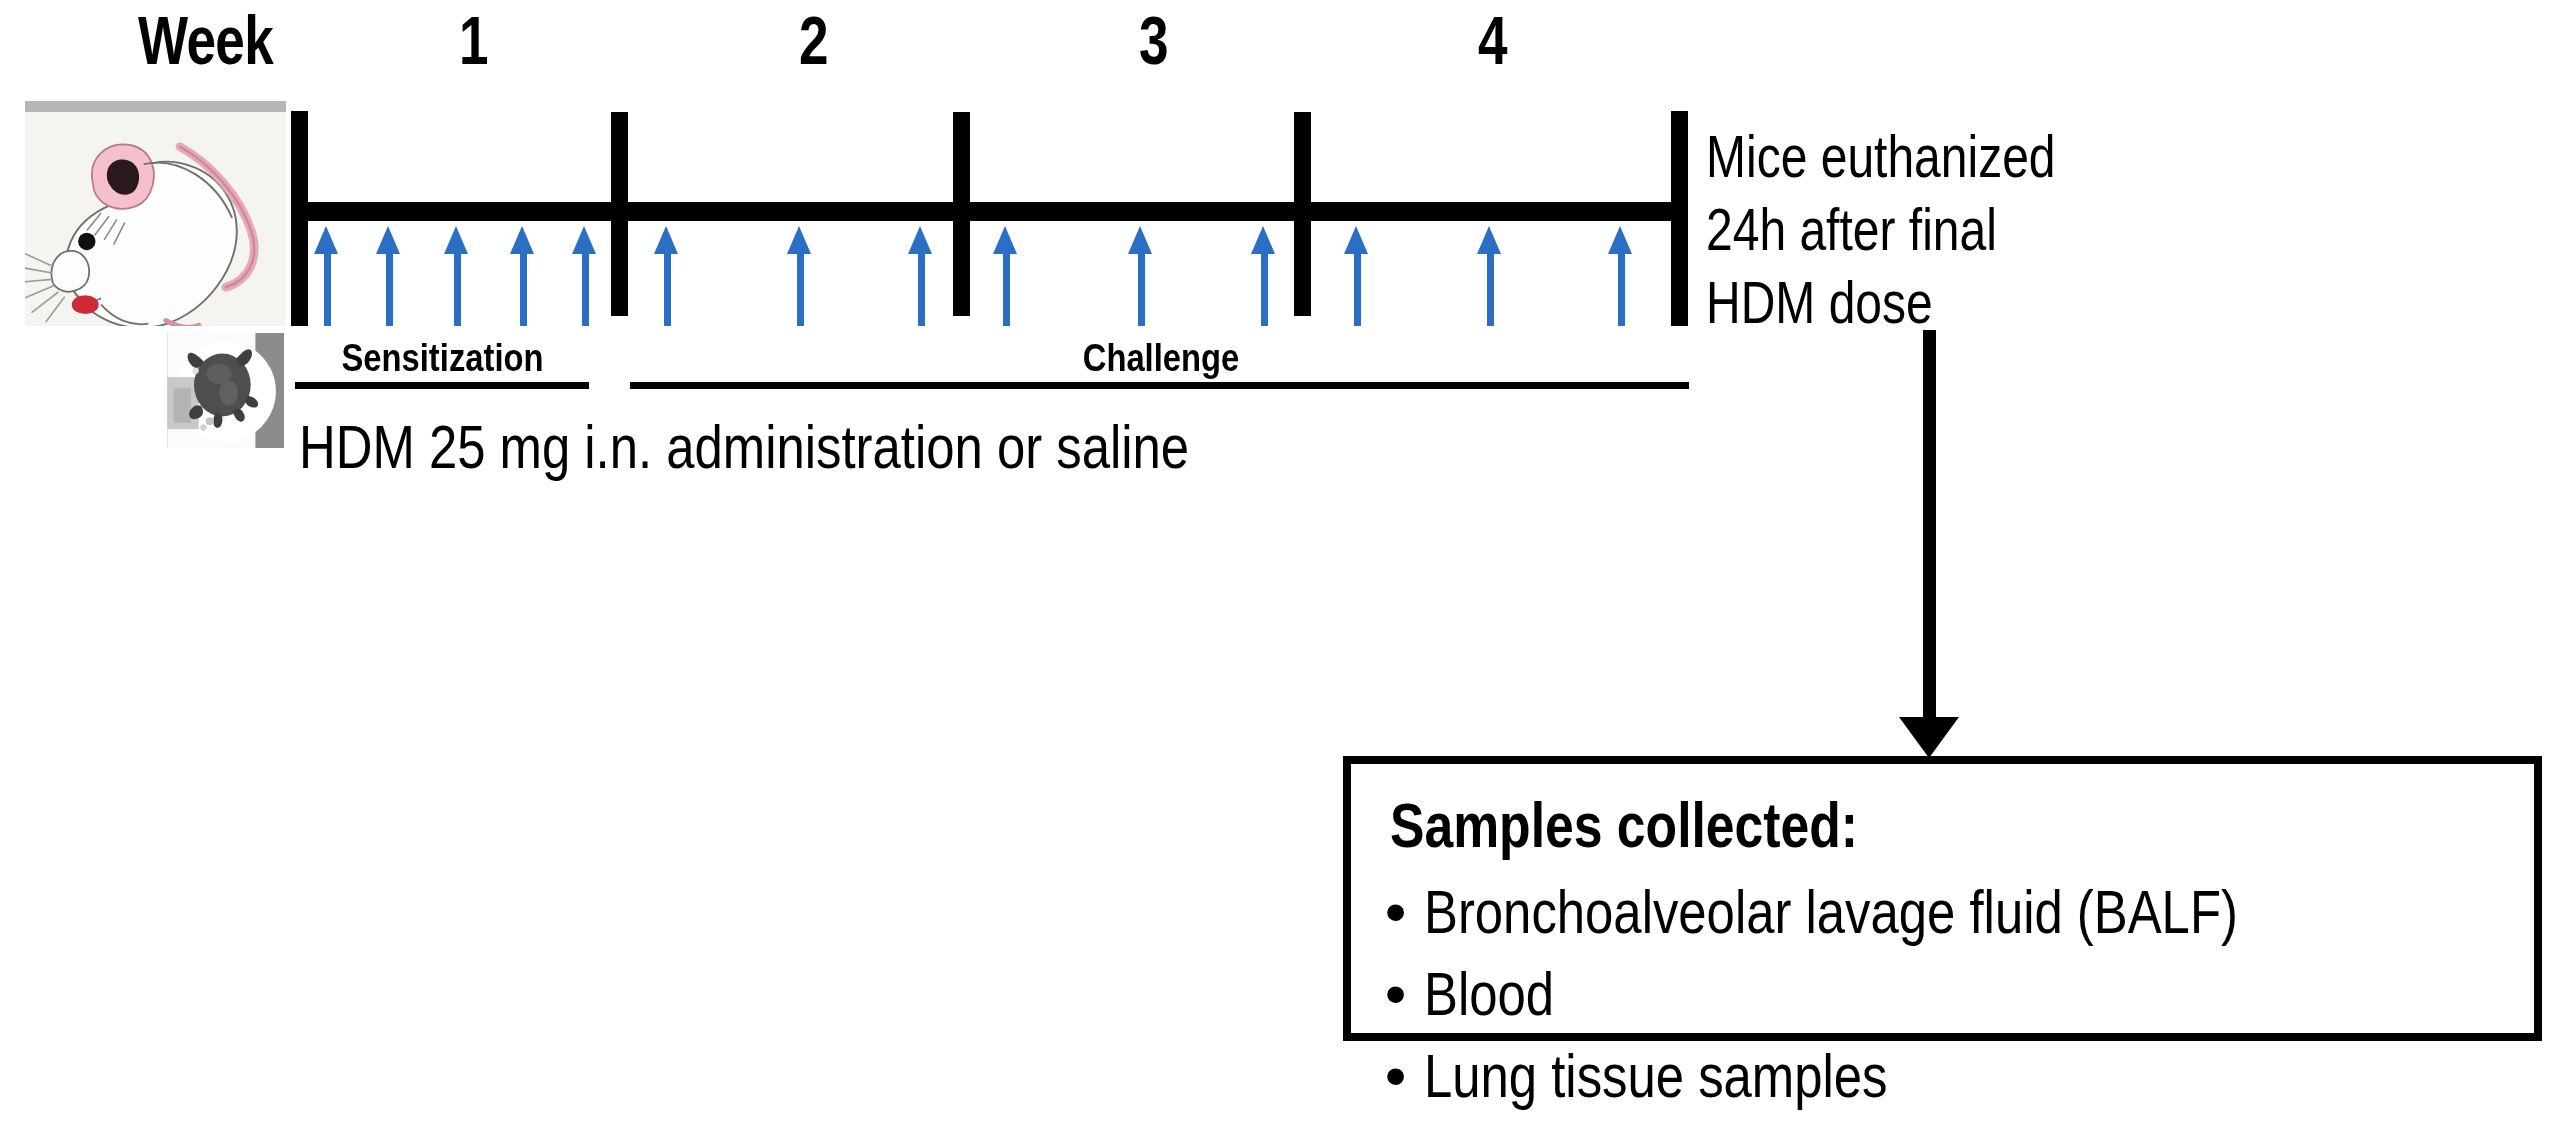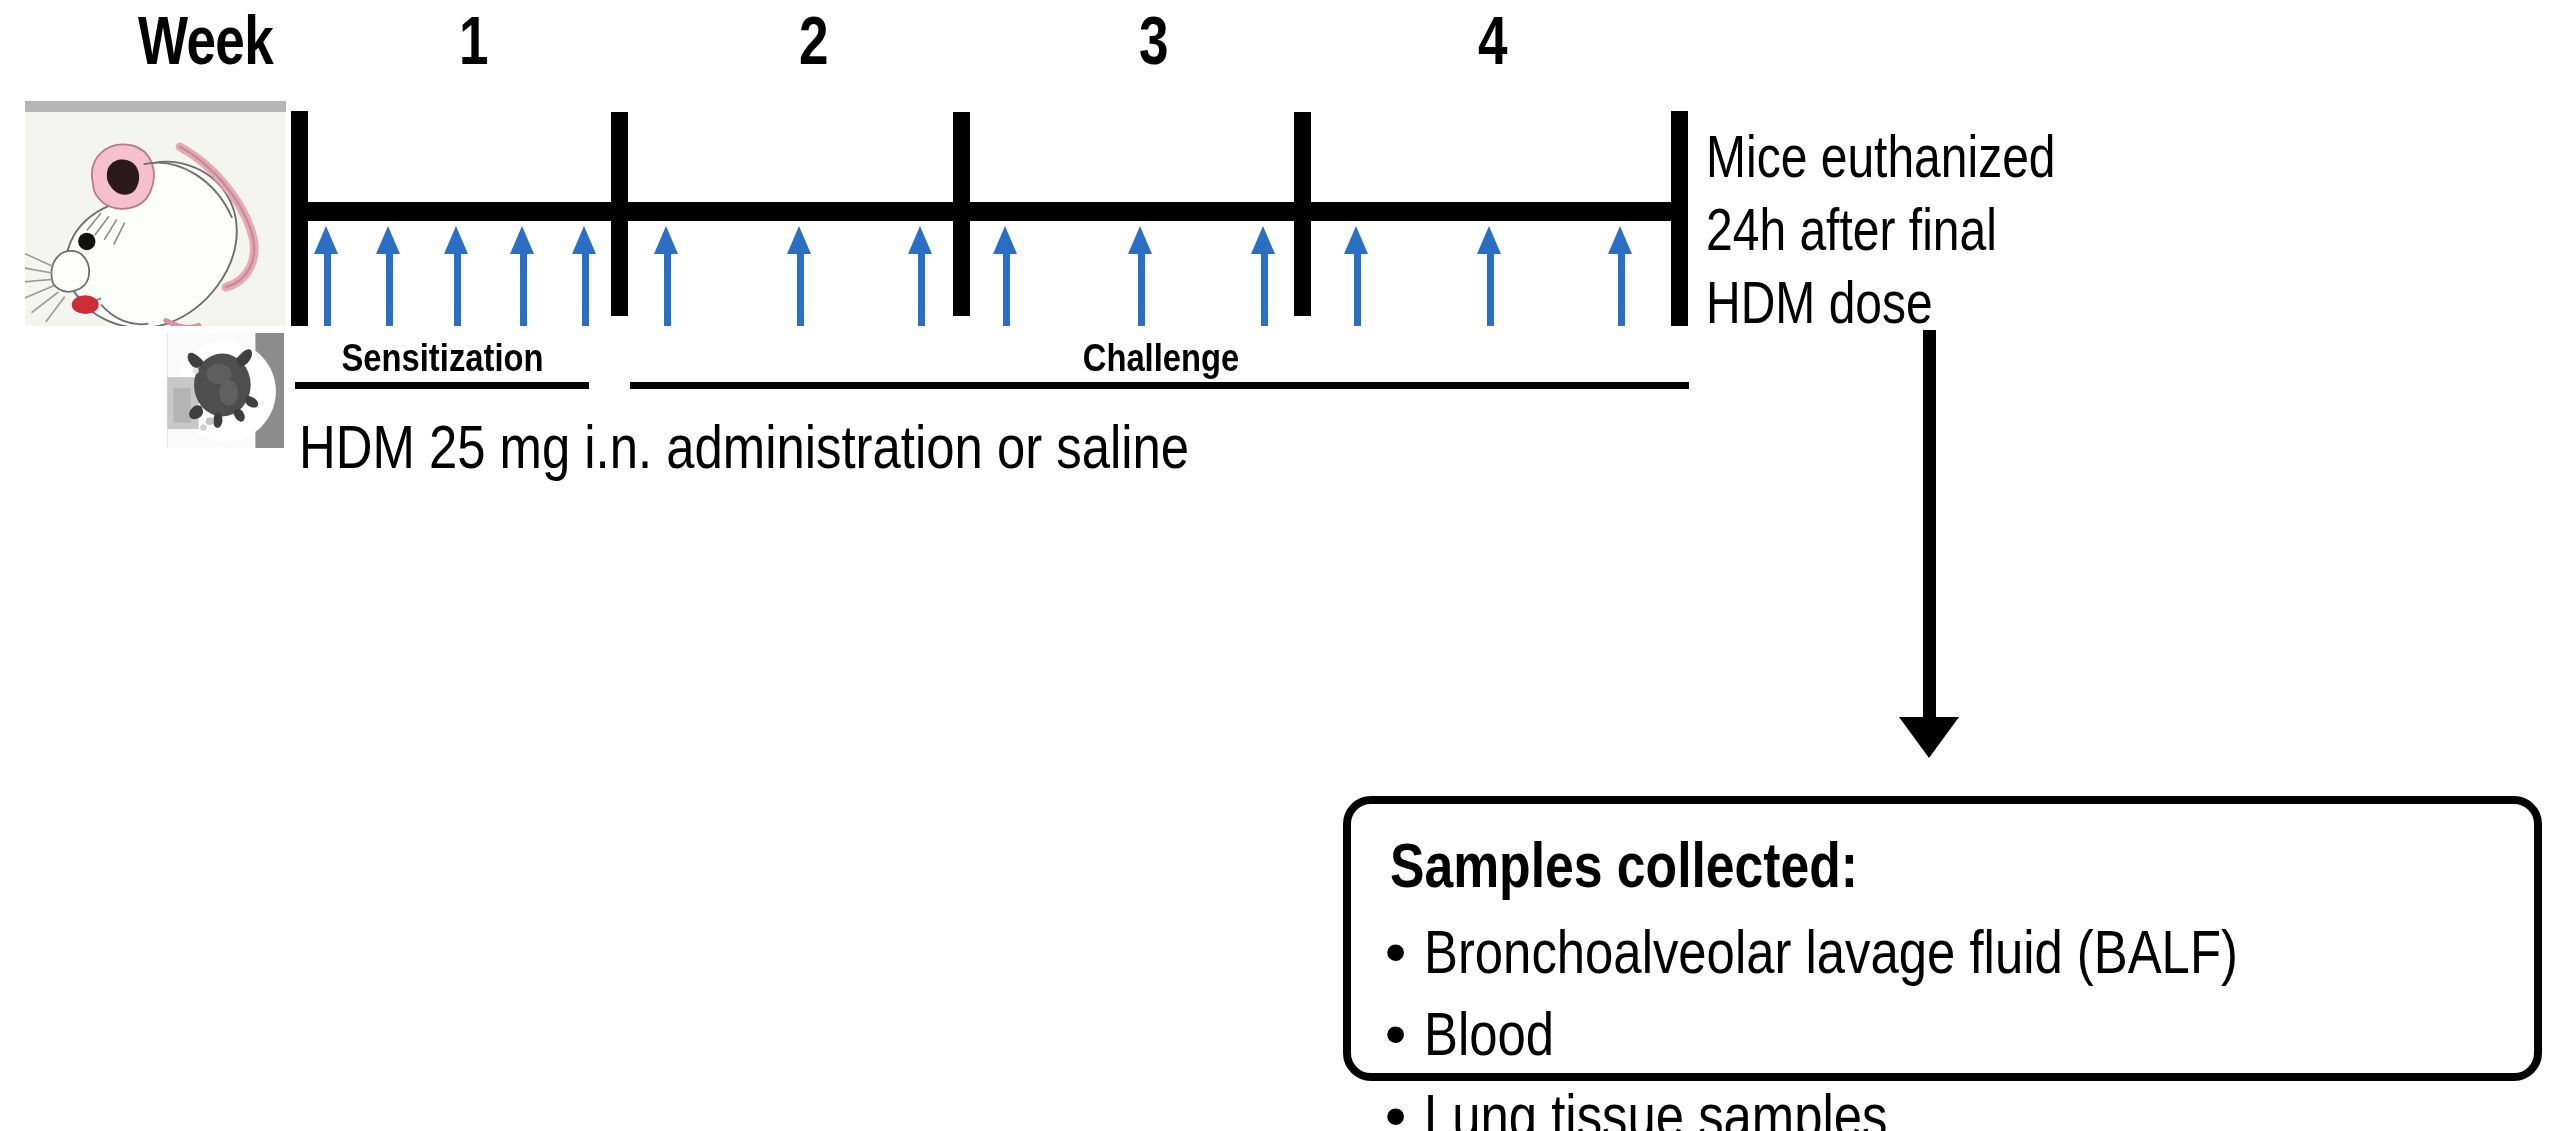--- a/index.html
+++ b/index.html
@@ -245,21 +245,21 @@
 
   <div class="abs euth-note" style="left:1706px;top:120px;">
     <div>Mice euthanized</div>
     <div>24h after final</div>
     <div>HDM dose</div>
   </div>
 
   <div class="abs conn-shaft" style="left:1923px;top:330px;width:13.4px;height:391px;"></div>
   <div class="abs conn-head" style="left:1899px;top:717px;"></div>
 
-  <div class="abs samples-box" style="left:1343px;top:796px;width:1199px;height:285px;border-radius:28px;">
+  <div class="abs samples-box" style="left:1343px;top:756px;width:1199px;height:285px;">
 
     <div class="abs box-title" style="left:39px;top:30px;">Samples collected:</div>
 
     <div class="abs bullet-row" style="left:16px;top:117px;width:1161px;">
       <span class="bullet-dot">•</span>
       <span class="bullet-text">Bronchoalveolar lavage fluid (BALF)</span>
     </div>
 
     <div class="abs bullet-row" style="left:16px;top:199px;width:1161px;">
       <span class="bullet-dot">•</span>

